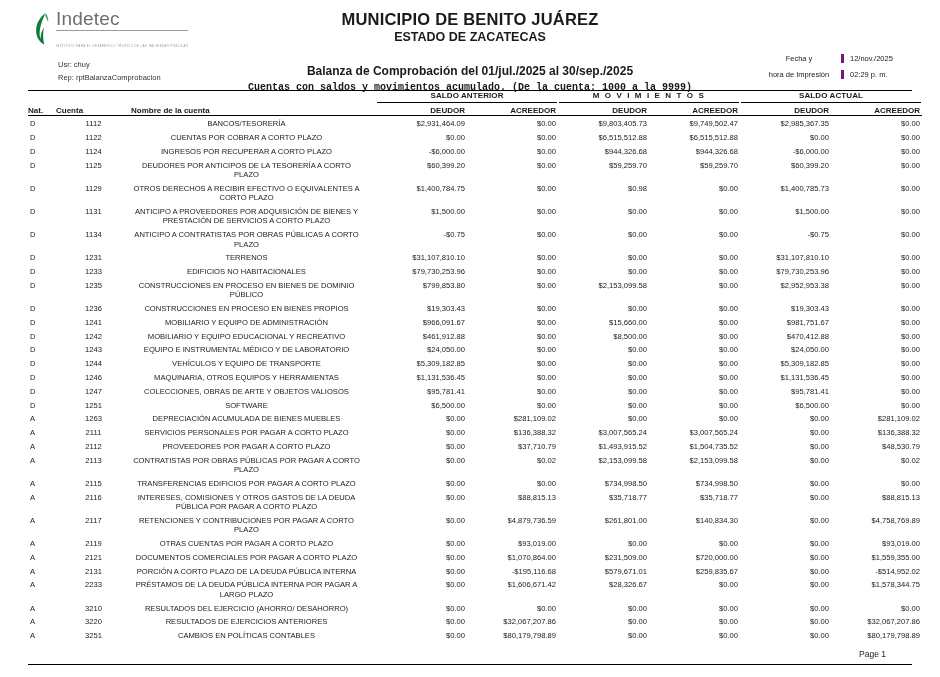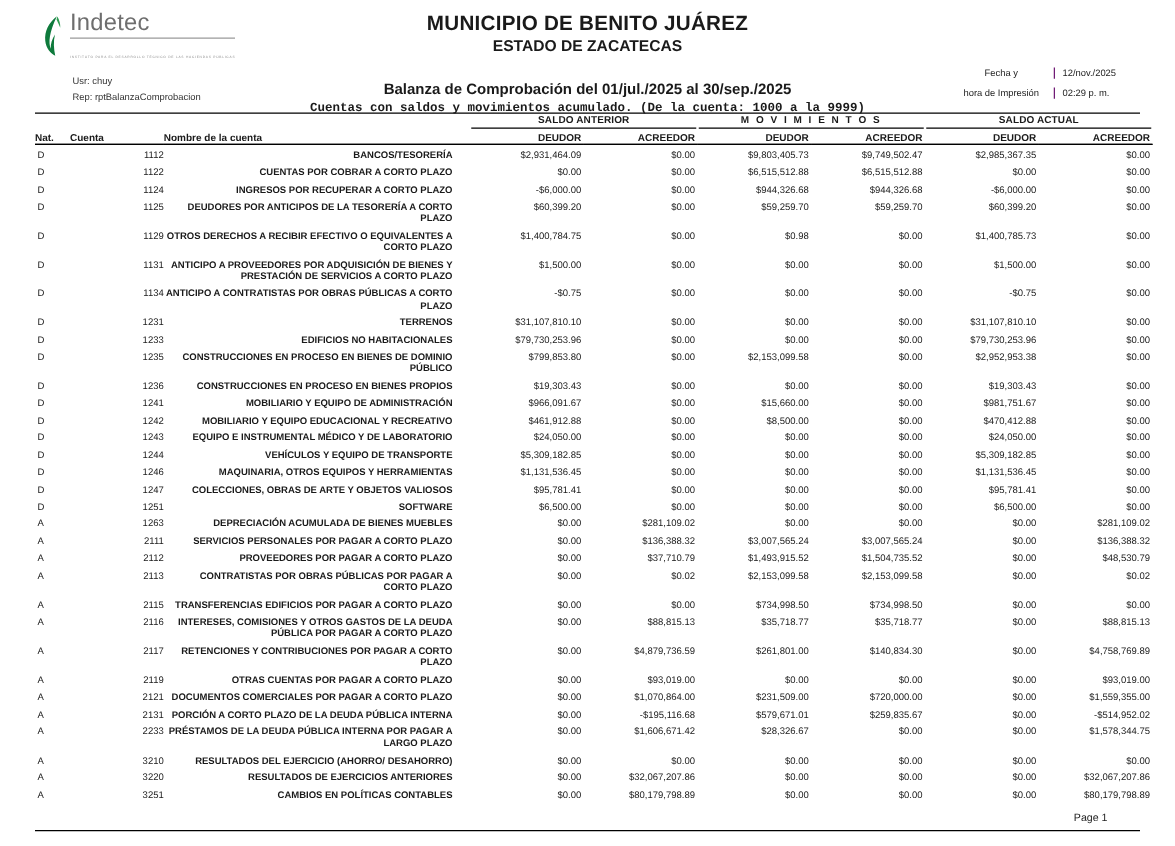--- a/index.html
+++ b/index.html
@@ -114,21 +114,21 @@
     align-items: center;
     height: 16px;
   }
   .fecha-lbl {
     text-align: center;
     width: 74px;
     padding-right: 5px;
     white-space: nowrap;
   }
   .fecha-val {
-    border-left: 1px solid #701a75;
+    border-left: 3px solid #701a75;
     padding-left: 6px;
     width: 60px;
     white-space: nowrap;
   }
 
   
   .rule-top {
     border-top: 1.6px solid #000;
     margin-top: 2px;
   }
@@ -181,22 +181,22 @@
     font-size: 0;
     line-height: 0;
   }
 
   tr.row td {
     padding-top: 3.2px;
     padding-bottom: 1.2px;
     line-height: 9.4px;
   }
   tr.row td.nat  { text-align: left; padding-left: 2px; }
-  tr.row td.cta  { text-align: right; }
-  tr.row td.nom  { text-align: right; padding-right: 14px; font-weight: bold; }
+  tr.row td.cta  { text-align: center; }
+  tr.row td.nom  { text-align: center; padding-right: 14px; }
   tr.row td.num  { text-align: right; padding-right: 2px; white-space: nowrap; }
 
   
   .footer {
     position: absolute;
     left: 28px;
     right: 28px;
     bottom: 12px;
   }
   .foot-inner {

